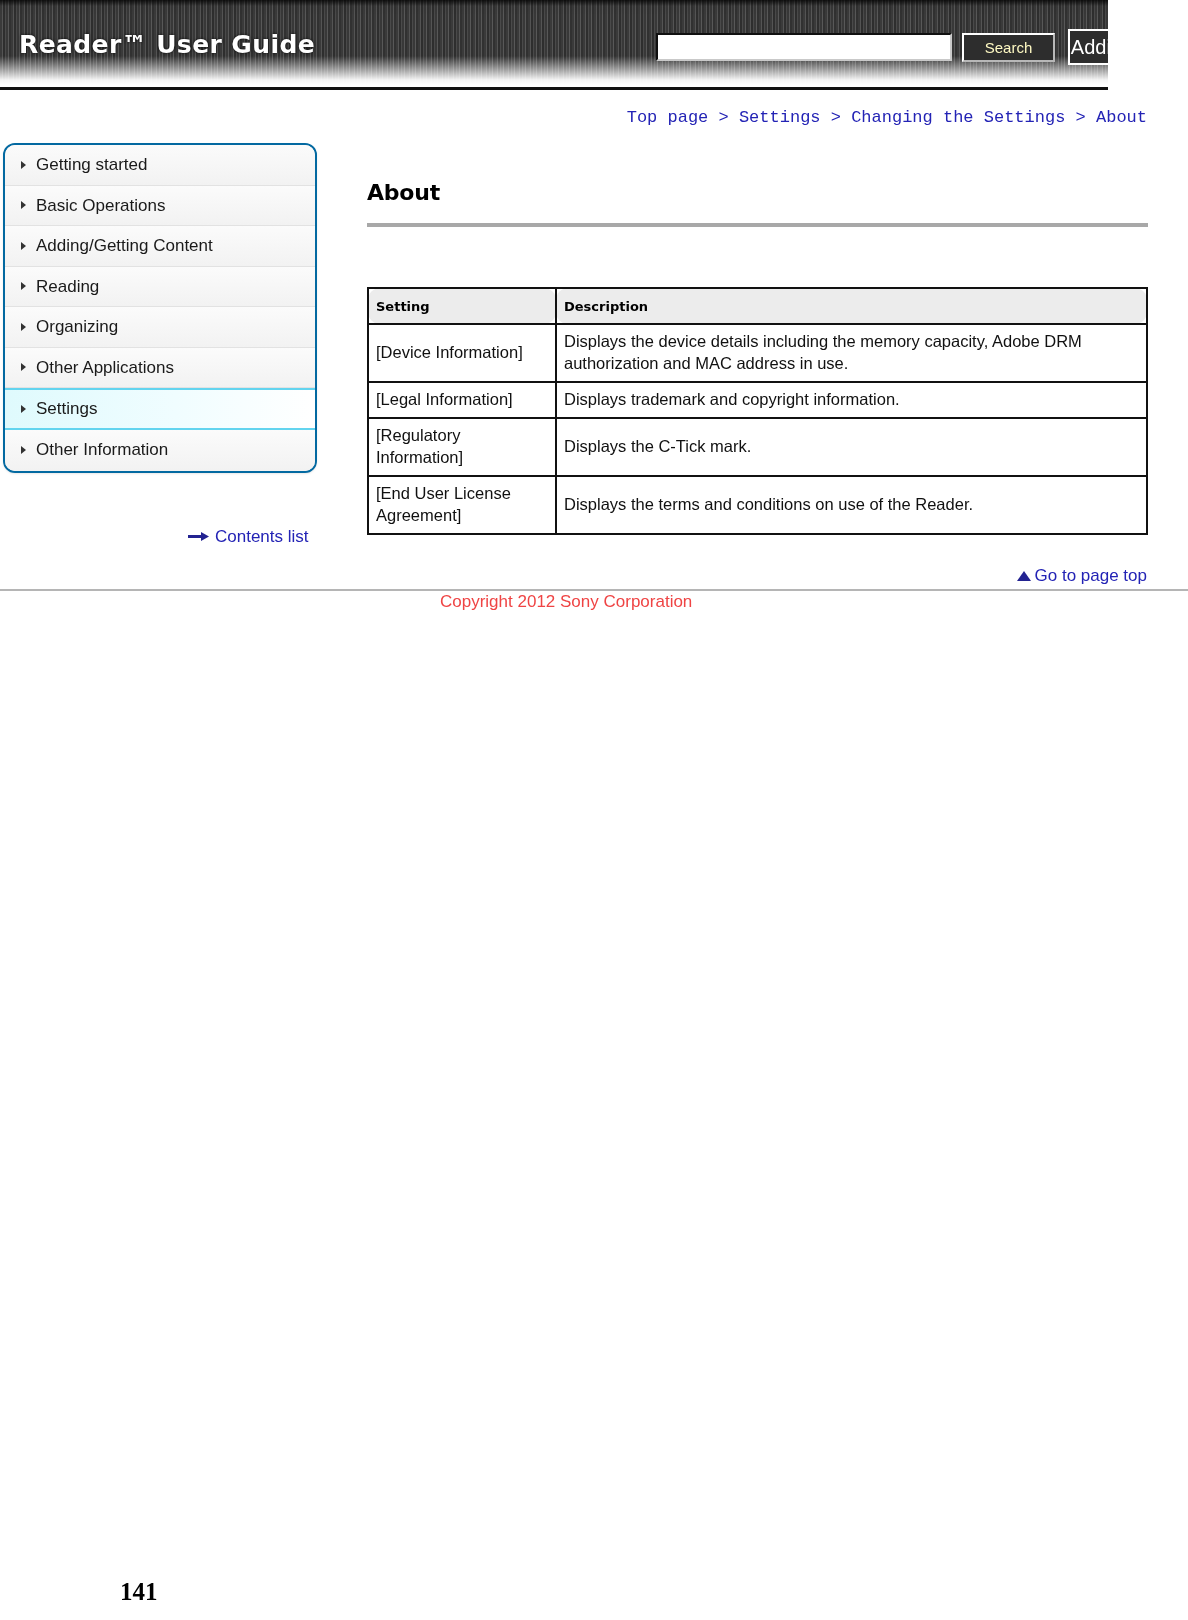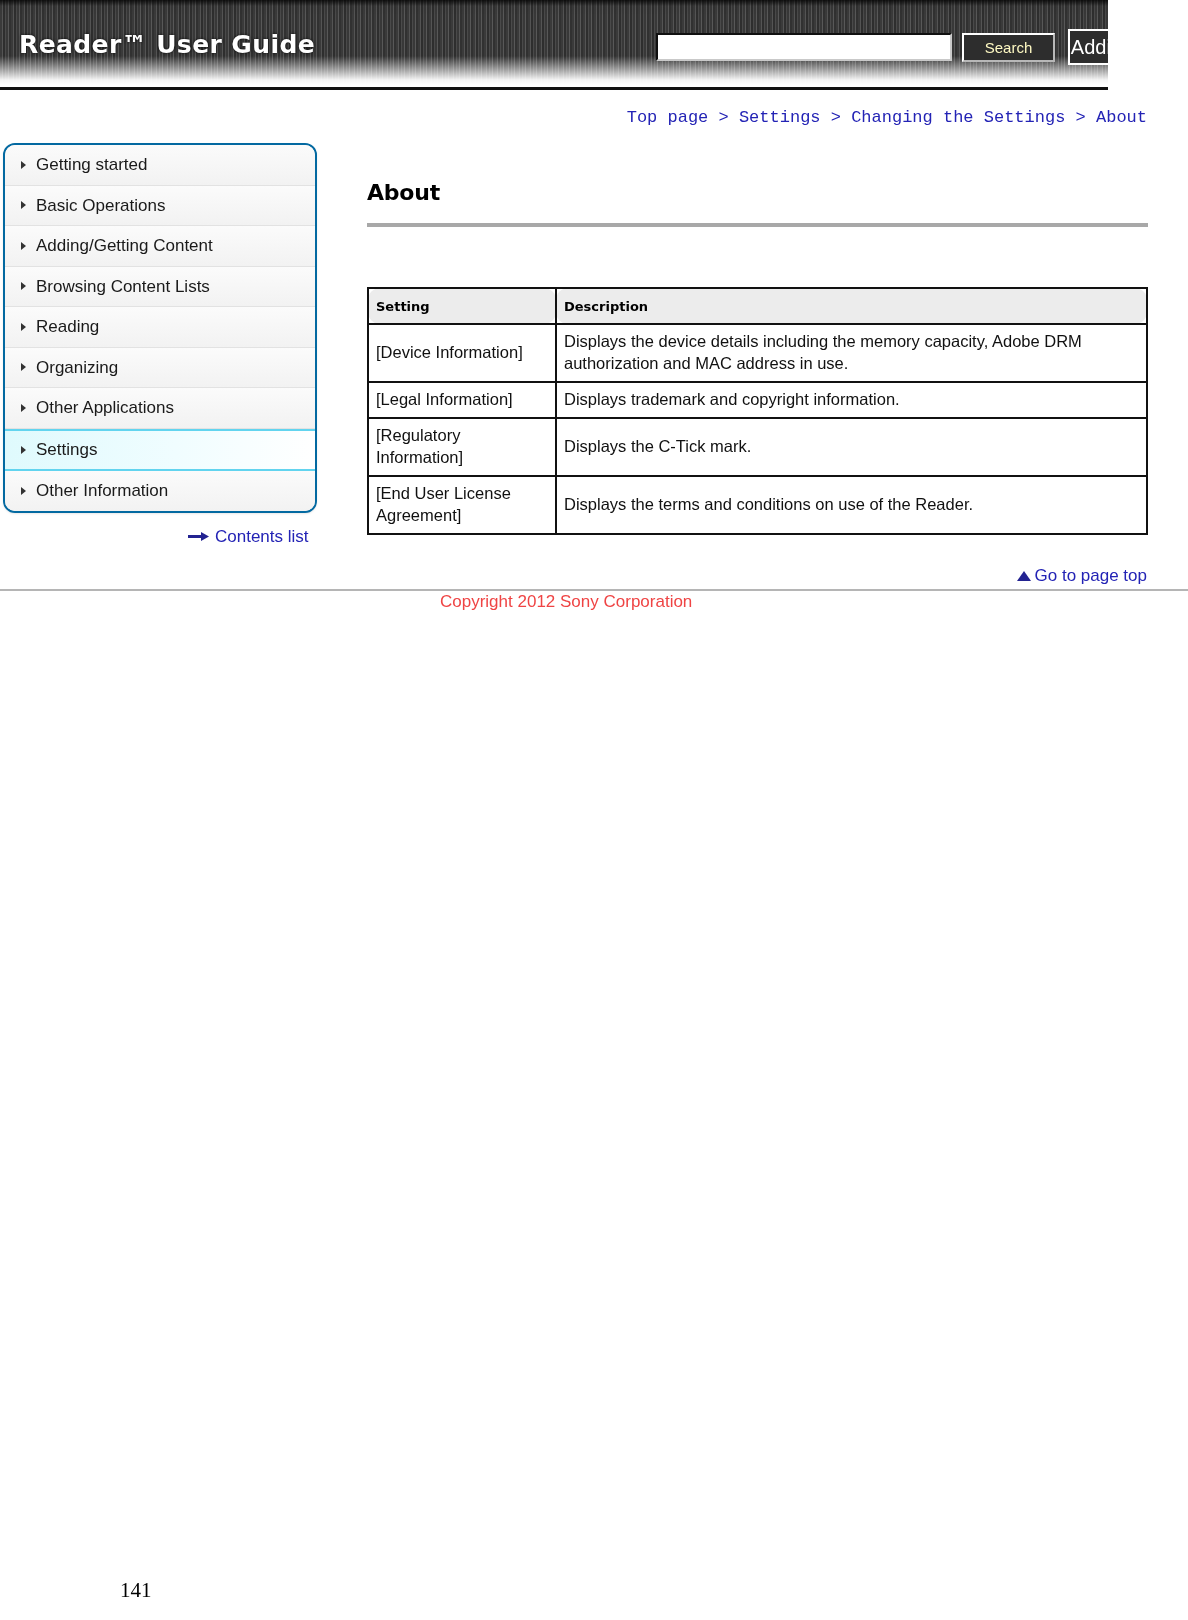--- a/index.html
+++ b/index.html
@@ -271,41 +271,41 @@
     top: 592px;
     font-size: 17px;
     color: #ef4444;
     font-family: "Liberation Sans", sans-serif;
   }
   .page-number {
     position: absolute;
     left: 120px;
     top: 1578px;
     font-family: "Liberation Serif", serif;
-    font-size: 21px;
+    font-size: 25px;
     color: #000000;
+    font-weight: bold;
   }
 </style>
 </head>
 <body>
 
 <div class="header">
   <div class="header-title">Reader™ User Guide</div>
   <input class="search-input" type="text" placeholder="" style="">
   <button class="btn-search">Search</button>
   <button class="btn-print">Adding</button>
 </div>
 
 <div class="breadcrumb">Top page &gt; Settings &gt; Changing the Settings &gt; About</div>
 
 <div class="sidebar" id="sidebar-nav">
     <div class="nav-item"><span class="tri"></span><span>Getting started</span></div>
     <div class="nav-item"><span class="tri"></span><span>Basic Operations</span></div>
     <div class="nav-item"><span class="tri"></span><span>Adding/Getting Content</span></div>
-    <div class="nav-item"><span class="tri"></span><span>Browsing Content Lists</span></div>
     <div class="nav-item"><span class="tri"></span><span>Reading</span></div>
     <div class="nav-item"><span class="tri"></span><span>Organizing</span></div>
     <div class="nav-item"><span class="tri"></span><span>Other Applications</span></div>
     <div class="nav-item active"><span class="tri"></span><span>Settings</span></div>
     <div class="nav-item"><span class="tri"></span><span>Other Information</span></div>
   </div>
 
 <div class="contents-list">
   <span class="arrow">
     <svg width="22" height="11" viewBox="0 0 22 11">

